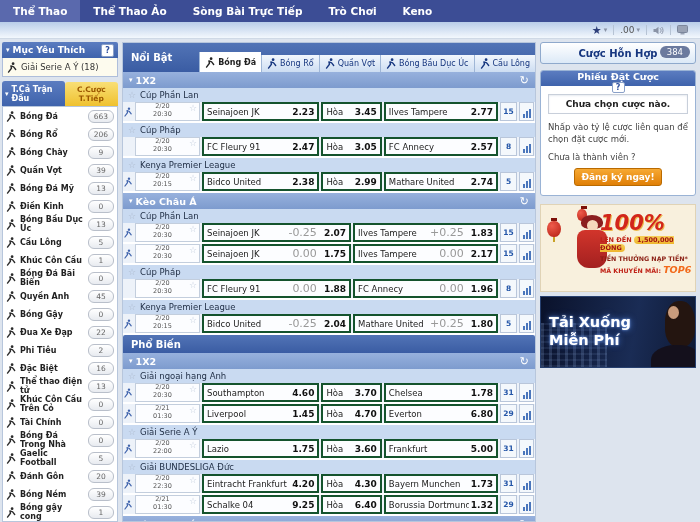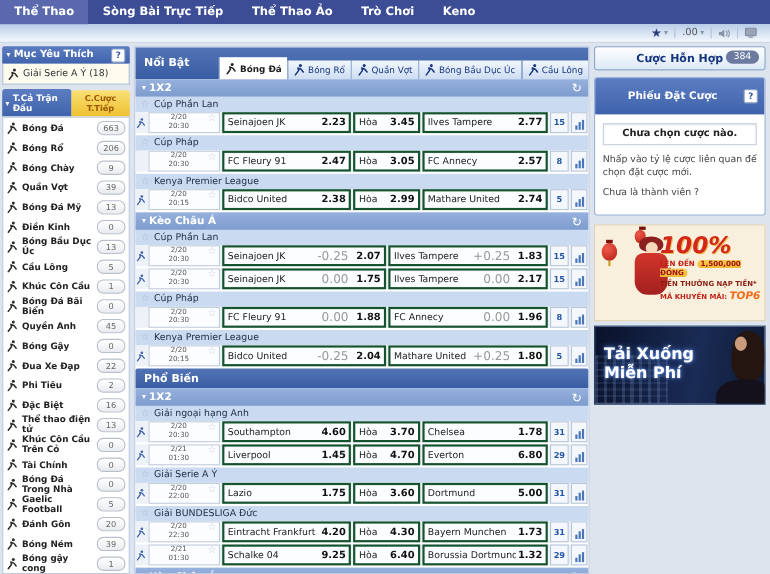--- a/index.html
+++ b/index.html
@@ -67,21 +67,21 @@
   .h-home{flex:1;}.h-away{flex:0.97;}
   .mkt{width:15px;flex:none;border:1px solid #b9c6da;background:#f4f8fc;color:#2456a8;font-size:7.5px;font-weight:bold;display:flex;align-items:center;justify-content:center;cursor:pointer;}
   .chart{width:15px;flex:none;border:1px solid #b9c6da;background:#f4f8fc;display:flex;align-items:flex-end;justify-content:center;gap:1px;padding-bottom:2px;box-sizing:border-box;cursor:pointer;}
   .chart i{width:2px;background:#4a76bc;display:block;}
   .b1{height:4px;}.b2{height:7px;}.b3{height:9px;}
   
   .mix-bar{height:20px;border:1px solid #8fa9cc;border-radius:3px;background:linear-gradient(#ffffff,#dce9f7);display:flex;align-items:center;justify-content:center;position:relative;cursor:pointer;}
   .mix-label{font-size:10px;font-weight:bold;color:#16367f;}
   .mix-badge{position:absolute;right:5px;top:3px;background:#6b7a9e;border-radius:8px;color:#fff;font-size:8.5px;padding:1px 7px;}
   .slip{margin-top:6px;border:1px solid #9ab3d5;border-radius:3px;background:#fff;overflow:hidden;}
-  .slip-hd{height:33px;background:linear-gradient(#5b7cc0,#3f63ac);color:#fff;font-weight:bold;font-size:9.5px;display:flex;align-items:center;padding:0 6px;}
+  .slip-hd{height:15px;background:linear-gradient(#5b7cc0,#3f63ac);color:#fff;font-weight:bold;font-size:9.5px;display:flex;align-items:center;padding:0 6px;flex-direction:column;}
   .slip-hd span{flex:1;text-align:center;}
   .slip-body{padding:8px 7px 9px;}
   .slip-empty{border:1px solid #c8cfda;background:#fff;box-shadow:inset 0 1px 2px #e7ebf1;font-size:9px;font-weight:bold;color:#222;text-align:center;padding:4px 2px;margin-bottom:8px;}
   .slip-note{font-size:8.5px;color:#444;line-height:11.5px;margin:0 0 7px;}
   .slip-member{font-size:8.5px;color:#444;margin:0 0 6px;}
   .register-btn{display:block;width:86px;margin:0 auto;text-align:center;background:linear-gradient(#f7a933,#e07f06);border:1px solid #b96a00;border-radius:3px;color:#fff;font-size:9px;font-weight:bold;padding:3px 0;cursor:pointer;text-decoration:none;}
   
   .promo1{height:86px;margin-top:8px;background:#f8f0dd;border:1px solid #e0d3b6;position:relative;overflow:hidden;cursor:pointer;}
   .lant{position:absolute;width:14px;height:16px;background:radial-gradient(circle at 35% 30%,#ef5b4b,#b31e12);border-radius:50%/55%;}
   .lant:before{content:"";position:absolute;top:-3px;left:4px;width:6px;height:3px;background:#7d1008;}
@@ -105,23 +105,23 @@
   .w-body{position:absolute;right:-4px;bottom:-8px;width:48px;height:30px;background:#14101c;border-radius:50% 40% 0 0;}
 </style>
 </head>
 <body>
 
 <div class="nav">
   <div class="nav-tabs">
 
       <a class="nav-tab active">Thể Thao</a>
 
+      <a class="nav-tab">Thể Thao Ảo</a>
+
       <a class="nav-tab">Sòng Bài Trực Tiếp</a>
-
-      <a class="nav-tab">Thể Thao Ảo</a>
 
       <a class="nav-tab">Trò Chơi</a>
 
       <a class="nav-tab">Keno</a>
     </div>
 </div>
 
 <div class="toolbar">
   <span class="tb-item">
       <b class="tb-star">★</b>
@@ -843,21 +843,21 @@
                 </div>
                 <div class="cell c-home">
                 <span class="team">Lazio</span>
                 <span class="odds">1.75</span>
               </div>
                 <div class="cell c-draw">
                 <span class="team">Hòa</span>
                 <span class="odds">3.60</span>
               </div>
                 <div class="cell c-away">
-                <span class="team">Dortmund</span>
+                <span class="team">Frankfurt</span>
                 <span class="odds">5.00</span>
               </div>
                 <div class="mkt">31</div>
                 <div class="chart">
                 <i class="b1"></i>
                 <i class="b2"></i>
                 <i class="b3"></i>
               </div>
               </div>
             </div>
@@ -956,20 +956,21 @@
 
     <div class="slip">
       <div class="slip-hd">
         <span>Phiếu Đặt Cược</span>
         <b class="help">?</b>
       </div>
       <div class="slip-body">
         <div class="slip-empty">Chưa chọn cược nào.</div>
         <p class="slip-note">Nhấp vào tỷ lệ cược liên quan để chọn đặt cược mới.</p>
         <p class="slip-member">Chưa là thành viên ?</p>
+        <a class="register-btn">Đăng ký ngay!</a>
       </div>
     </div>
 
     <div class="promo1">
       <i class="lant l1"></i>
       <i class="lant l2"></i>
       <i class="doll-hair"></i>
       <i class="doll-face"></i>
       <i class="doll-body"></i>
       <div class="p1-text">

